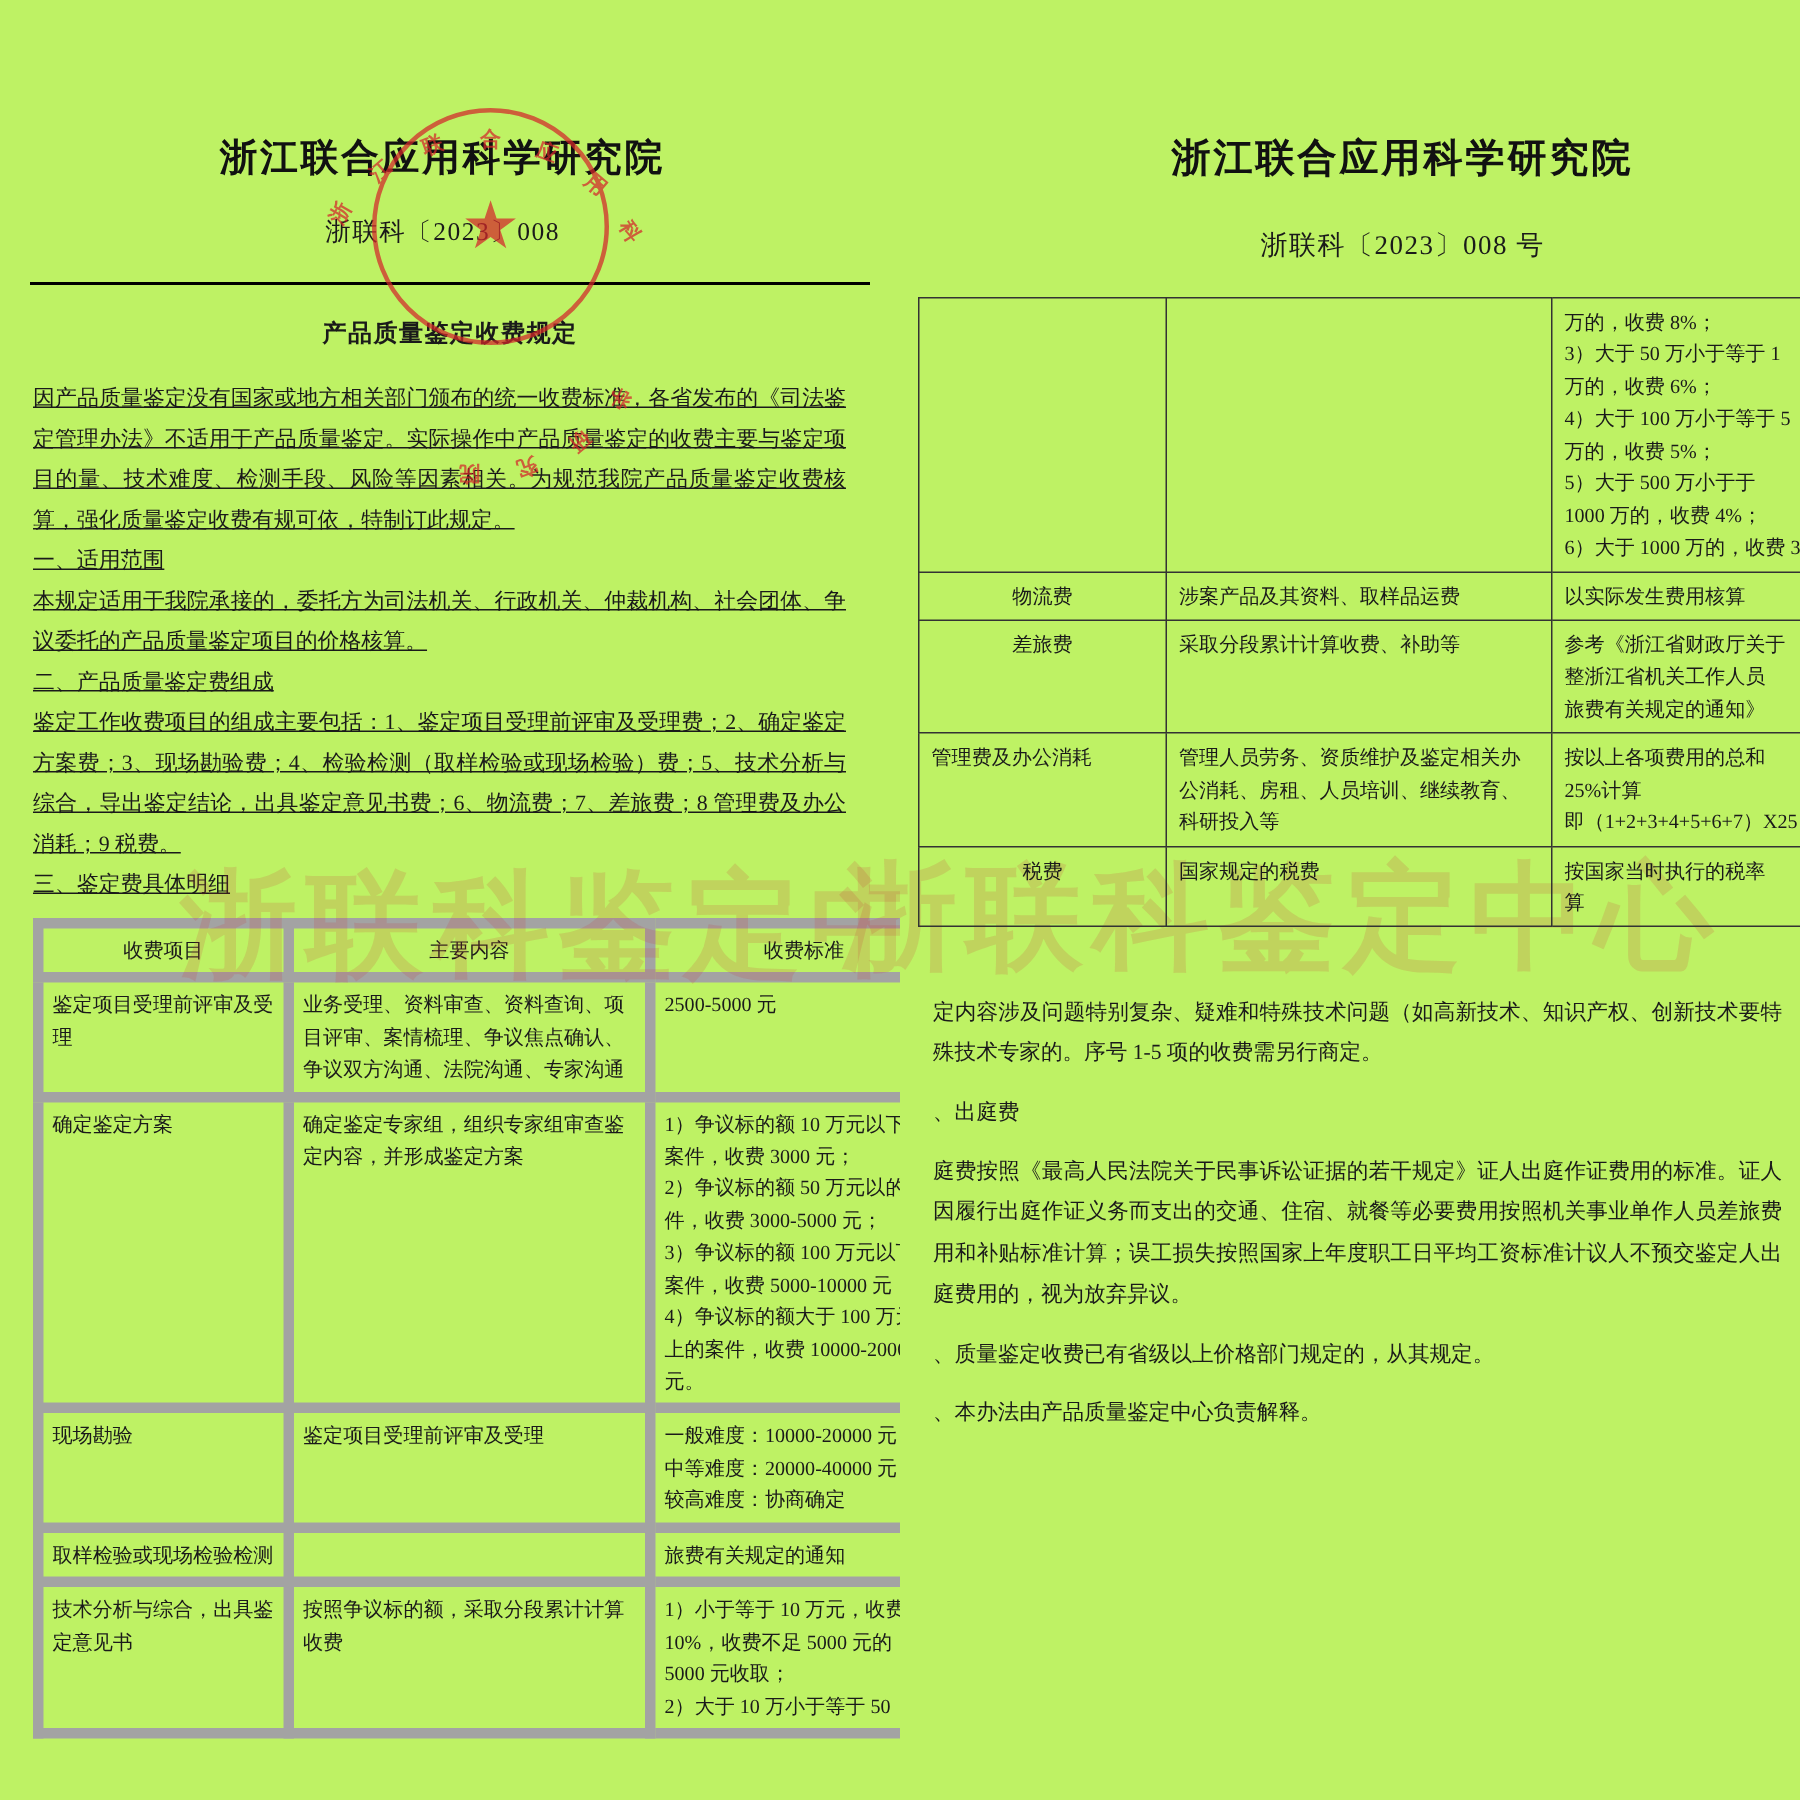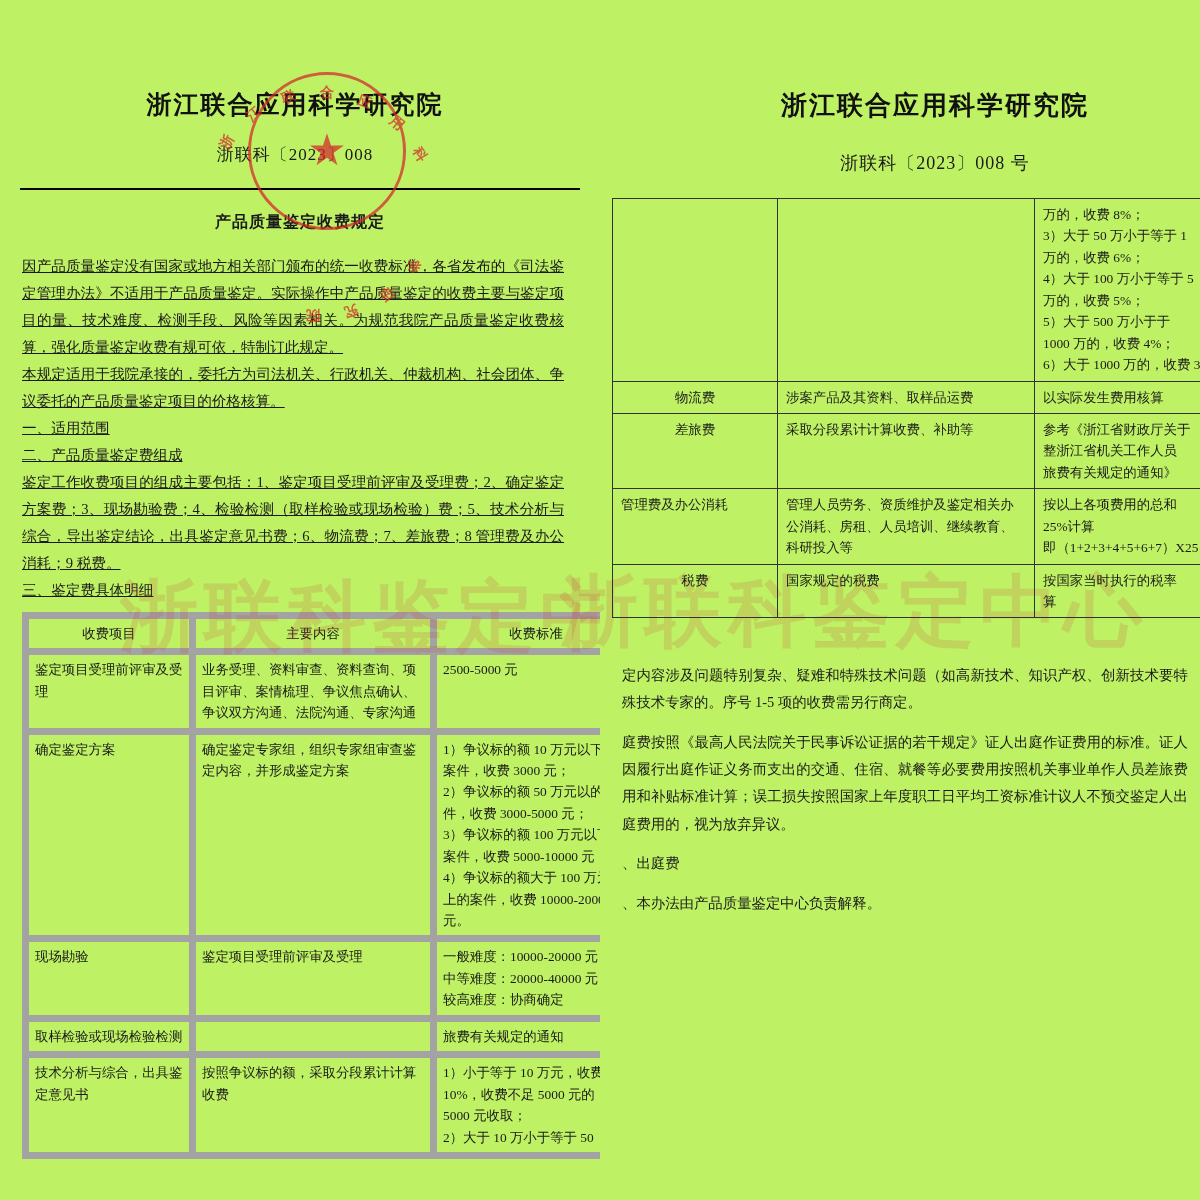--- a/index.html
+++ b/index.html
@@ -211,22 +211,22 @@
   </div>
 
   <div class="hr-red"></div>
 
   <div class="subject">产品质量鉴定收费规定</div>
 
   <div class="watermark wm-left">浙联科鉴定中心</div>
 
   <div class="body-text">
     <p>因产品质量鉴定没有国家或地方相关部门颁布的统一收费标准，各省发布的《司法鉴定管理办法》不适用于产品质量鉴定。实际操作中产品质量鉴定的收费主要与鉴定项目的量、技术难度、检测手段、风险等因素相关。为规范我院产品质量鉴定收费核算，强化质量鉴定收费有规可依，特制订此规定。</p>
+    <p>一、适用范围</p>
     <p>本规定适用于我院承接的，委托方为司法机关、行政机关、仲裁机构、社会团体、争议委托的产品质量鉴定项目的价格核算。</p>
-    <p>一、适用范围</p>
     <p>二、产品质量鉴定费组成</p>
     <p>鉴定工作收费项目的组成主要包括：1、鉴定项目受理前评审及受理费；2、确定鉴定方案费；3、现场勘验费；4、检验检测（取样检验或现场检验）费；5、技术分析与综合，导出鉴定结论，出具鉴定意见书费；6、物流费；7、差旅费；8 管理费及办公消耗；9 税费。</p>
     <p>三、鉴定费具体明细</p>
   </div>
 
   <table class="fee-table">
     <thead>
       <tr>
         <th class="col-a">收费项目</th>
         <th class="col-b">主要内容</th>
@@ -313,17 +313,18 @@
         <td class="cell-center">税费</td>
         <td>国家规定的税费</td>
         <td class="nowrap-clip" style="white-space:pre-line">按国家当时执行的税率
 算</td>
       </tr>
     </tbody>
   </table>
 
   <div class="right-tail">
     <p>定内容涉及问题特别复杂、疑难和特殊技术问题（如高新技术、知识产权、创新技术要特殊技术专家的。序号 1-5 项的收费需另行商定。</p>
+    <p>、出庭费</p>
     <p>庭费按照《最高人民法院关于民事诉讼证据的若干规定》证人出庭作证费用的标准。证人因履行出庭作证义务而支出的交通、住宿、就餐等必要费用按照机关事业单作人员差旅费用和补贴标准计算；误工损失按照国家上年度职工日平均工资标准计议人不预交鉴定人出庭费用的，视为放弃异议。</p>
-    <p>、出庭费</p>
+    <p>、质量鉴定收费已有省级以上价格部门规定的，从其规定。</p>
     <p>、本办法由产品质量鉴定中心负责解释。</p>
   </div>
 </div>
 
 </body></html>

